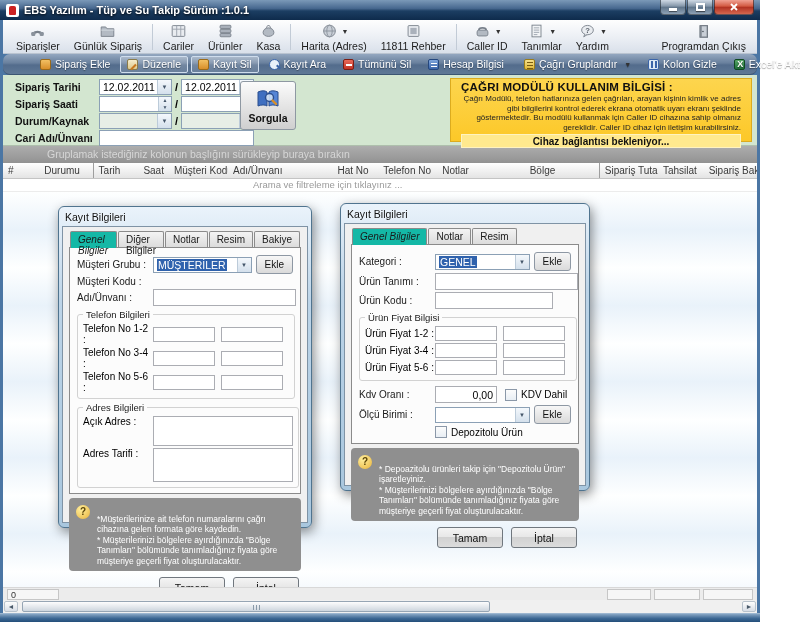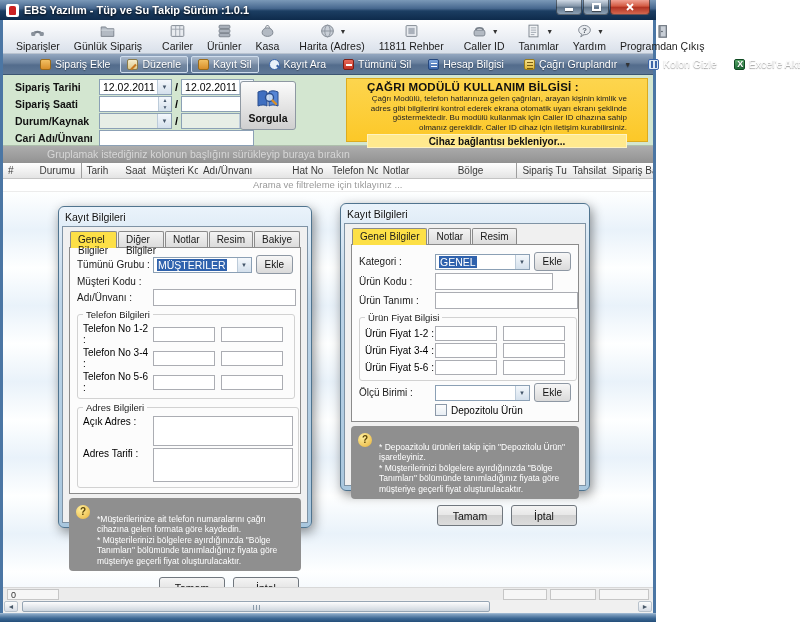--- a/index.html
+++ b/index.html
@@ -3,21 +3,21 @@
 <meta charset="utf-8">
 <style>
   * { box-sizing: border-box; }
   html,body { margin:0; padding:0; }
   body {
     width:800px; height:622px; overflow:hidden;
     font-family:"Liberation Sans", sans-serif;
     background:#fff;
   }
   .window{
-    width:656px; height:622px; display:flex; flex-direction:column;
+    width:760px; height:622px; display:flex; flex-direction:column;
     background:#4b76a4; padding:0 3px; position:relative;
   }
   
   .titlebar{
     margin:0 -3px; height:20px; flex:0 0 20px;
     background:linear-gradient(180deg,#7b99b8 0%,#47688f 42%,#1c3e62 55%,#0e2b4c 100%);
     display:flex; align-items:center; padding:0 6px; color:#fff;
   }
   .app-icon{ width:13px; height:13px; background:#fff; border-radius:2px; margin-right:5px; position:relative; flex:0 0 13px;}
   .app-icon i{ position:absolute; left:3px; top:2px; width:7px; height:9px; background:#cc2222; border-radius:2px 2px 1px 1px; display:block;}
@@ -37,21 +37,21 @@
   .titem{ display:flex; flex-direction:column; align-items:center; justify-content:center; padding:0 7px; cursor:default; }
   .ticon-row{ display:flex; align-items:center; height:18px; }
   .tlabel{ font-size:10.5px; color:#1c1c1c; white-space:nowrap; line-height:12px;text-align:center; }
   .ddar{ font-size:7px; color:#333; margin-left:3px; }
   .tsep{ width:1px; background:#c2cbd6; margin:3px 3px; }
   .titem.exit{ margin-left:auto; }
   
   .toolbar-actions{
     height:21px; flex:0 0 21px;
     background:linear-gradient(180deg,#93a7c0,#69809d 45%,#536c8c 55%,#5f7896);
-    border-bottom:1px solid #3c5572; display:flex; align-items:center; padding:0 8px 0 30px; gap:3px;
+    border-bottom:1px solid #3c5572; display:flex; align-items:center; padding:0 8px 0 30px; gap:3px;border-radius:7px;
   }
   .abtn{ display:flex; align-items:center; gap:4px; color:#fff; font-size:10.5px; padding:1px 6px; height:17px;
          border:1px solid transparent; border-radius:2px; white-space:nowrap; text-shadow:0 1px 1px rgba(0,0,0,.4); }
   .abtn.pressed{ border-color:#cfdded; background:linear-gradient(180deg,rgba(255,255,255,.30),rgba(255,255,255,.08)); }
   .aspacer{ width:12px; }
   .abtn.excel{ margin-left:auto; }
   .ai{ width:11px; height:11px; border-radius:2px; display:inline-block; flex:0 0 11px; position:relative; }
   .ai-order-add{ background:linear-gradient(180deg,#f2c063,#d88f2a); border:1px solid #9a6a1a;}
   .ai-edit{ background:linear-gradient(180deg,#f6eccc,#dcc98e); border:1px solid #8a7a4a;}
   .ai-edit::after{content:""; position:absolute; left:2px; top:6px; width:7px; height:2px; background:#c87820; transform:rotate(-45deg);}
@@ -81,21 +81,21 @@
   .spin .sval{ flex:1; }
   .spin .sarrows{ width:13px; border-left:1px solid #bccbd9; display:flex; flex-direction:column; font-size:5px; color:#44566a; text-align:center; background:linear-gradient(180deg,#f4f8fc,#d4e0ec); }
   .spin .sarrows span{ flex:1; line-height:7px; }
   .qinput{ width:155px; height:16px; border:1px solid #8ba0b5; background:#fff; font-size:10.5px; padding:0 3px; font-family:"Liberation Sans",sans-serif;}
   .combo.gray{ background:#e7eee6; }
   .sorgula{ position:absolute; left:237px; top:6px; width:56px; height:49px;
     background:linear-gradient(180deg,#fbfbfb,#dcdcdc 70%,#cfcfcf); border:1px solid #8e98a2; border-radius:3px;
     display:flex; flex-direction:column; align-items:center; justify-content:center; gap:2px; font-size:10.5px; font-weight:bold; color:#111;
     font-family:"Liberation Sans",sans-serif; }
   .infobox{ position:absolute; right:5px; top:3px; width:302px; height:64px;
-    background:linear-gradient(180deg,#fdd54e,#fcc828); border:1px solid #dcab1e; padding:2px 20px; }
+    background:linear-gradient(180deg,#fdd54e,#fcc828); border:1px solid #dcab1e; padding:2px 10px; }
   .infobox h1{ margin:0; font-size:11.5px; color:#101010; letter-spacing:.2px; }
   .infobox p{ margin:1px 0 0; font-size:8px; line-height:9.5px; color:#222;text-align:right; }
   .devstatus{ margin-top:2px; height:14px; background:#ffe98e; border:1px solid #fff3c0; text-align:center; font-size:10px; font-weight:bold; line-height:13px; color:#101010;}
   
   .group-bar{ height:17px; flex:0 0 17px; background:linear-gradient(180deg,#adadad,#929292); color:#d6d6d6; font-size:10.5px; line-height:17px; padding-left:44px; }
   .grid-header{ height:16px; flex:0 0 16px; background:linear-gradient(180deg,#ffffff,#e4e4e4); border-bottom:1px solid #c4c4c4; display:flex; }
   .gcol{ font-size:10px; color:#3a3a3a; padding:2px 0 0 5px; overflow:hidden; white-space:nowrap; }
   .c0{width:38px;} .c1{width:56px;} .c2{width:48px; border-left:1px solid #9e9e9e;} .c3{width:32px;}
   .c4{width:62px;} .c5{width:110px;} .c6{width:48px;} .c7{width:62px;} .c8{width:92px;}
   .c9{width:78px;} .c10{width:62px; border-left:1px solid #9e9e9e;} .c11{width:48px;} .c12{width:56px;}
@@ -104,21 +104,21 @@
   .content{ flex:1; position:relative; overflow:hidden;
     background:repeating-linear-gradient(180deg,#feffff 0px,#e9f2fa 38px,#feffff 76px); }
   
   .dlg{ position:absolute; border:1px solid #50748f; border-radius:6px; padding:3px;
     background:linear-gradient(180deg,#eaf3fb,#bcd4e8 30%,#a9c7de); box-shadow:2px 4px 12px rgba(0,0,0,.45); }
   .dlg-title{ height:16px; font-size:10.5px; color:#101010; padding:1px 3px 0; text-shadow:0 0 5px #fff; }
   .dlg-body{ background:#f0f0f0; border:1px solid #7f93a5; padding:4px 6px; display:flex; flex-direction:column; height:calc(100% - 17px); }
   .tabs{ display:flex; position:relative; z-index:2; padding-left:1px; }
   .tab{ font-size:10px; color:#1a1a1a; padding:2px 7px 1px; border:1px solid #8b8b8b; border-bottom:none; border-radius:2px 2px 0 0;
         background:linear-gradient(180deg,#f3f3f3,#dcdcdc); margin-right:1px; height:16px; }
-  .tab.active{ background:#fde047; height:17px; margin-bottom:-1px; font-weight:normal; }
+  .tab.active{ background:#14b8a6; height:17px; margin-bottom:-1px; font-weight:normal;font-style:italic; }
   .tabpanel{ border:1px solid #8b8b8b; background:#fcfcfc; padding:5px 7px 3px; flex:0 0 auto; }
   .drow{ display:flex; align-items:center; margin:2px 0; }
   .dlabel{ width:76px; font-size:10px; color:#1a1a1a; flex:0 0 76px;}
   .dinput{ height:17px; border:1px solid #abadb3; background:#fff; font-size:10.5px; padding:0 3px; font-family:"Liberation Sans",sans-serif;}
   .combo .selhl{ background:#2f62ad; color:#fff; padding:0 1px;margin-top:20px; }
   .mini-btn{ height:19px; padding:0 8px; margin-left:4px; font-size:10px; color:#111;
     background:linear-gradient(180deg,#f7f7f7,#dadada); border:1px solid #8e98a4; border-radius:3px; font-family:"Liberation Sans",sans-serif;}
   fieldset{ border:1px solid #d2d2d2; border-radius:3px; margin:3px 0 2px; padding:1px 5px 3px; }
   fieldset legend{ font-size:9.5px; color:#1a1a1a; padding:0 3px; }
   .frow{ display:flex; align-items:center; margin:2px 0; }
@@ -438,21 +438,21 @@
       <div class="dlg-body">
         <div class="tabs">
           <span class="tab active">Genel Bilgiler</span>
           <span class="tab">Diğer Bilgiler</span>
           <span class="tab">Notlar</span>
           <span class="tab">Resim</span>
           <span class="tab">Bakiye</span>
         </div>
         <div class="tabpanel">
           <div class="drow">
-            <span class="dlabel">Tümünü Grubu :</span>
+            <span class="dlabel">Müşteri Grubu :</span>
             <div class="combo" style="width:106px;">
                 <span class="ctext"><span class="selhl">MÜŞTERİLER</span></span>
                 <span class="carrow">▼</span>
               </div>
             <button class="mini-btn">Ekle</button>
           </div>
           <div class="drow">
             <span class="dlabel">Müşteri Kodu :</span>
           </div>
           <div class="drow">
@@ -511,45 +511,51 @@
         <div class="tabpanel">
           <div class="drow">
             <span class="dlabel">Kategori :</span>
             <div class="combo" style="width:106px;">
                 <span class="ctext"><span class="selhl">GENEL</span></span>
                 <span class="carrow">▼</span>
               </div>
             <button class="mini-btn">Ekle</button>
           </div>
           <div class="drow">
+            <span class="dlabel">Ürün Tanımı :</span>
+            <input class="dinput" style="width: 144px;">
+          </div>
+          <div class="drow">
             <span class="dlabel">Ürün Kodu :</span>
             <input class="dinput" style="width: 118px;">
-          </div>
-          <div class="drow">
-            <span class="dlabel">Ürün Tanımı :</span>
-            <input class="dinput" style="width: 144px;">
           </div>
           <fieldset>
             <legend>Ürün Fiyat Bilgisi</legend>
             <div class="frow">
                 <span class="flabel">Ürün Fiyat 1-2 :</span>
                 <input class="dinput fin" style="">
                 <input class="dinput fin" style="">
               </div>
             <div class="frow">
                 <span class="flabel">Ürün Fiyat 3-4 :</span>
                 <input class="dinput fin" style="">
                 <input class="dinput fin" style="">
               </div>
             <div class="frow">
                 <span class="flabel">Ürün Fiyat 5-6 :</span>
                 <input class="dinput fin" style="">
                 <input class="dinput fin" style="">
               </div>
           </fieldset>
+          <div class="drow" style="margin-top:5px;">
+            <span class="dlabel">Kdv Oranı :</span>
+            <input class="dinput" style="width: 62px; text-align: right;" value="0,00">
+            <span class="cb" style="margin-left:8px;"></span>
+            <span class="cblabel">KDV Dahil</span>
+          </div>
           <div class="drow">
             <span class="dlabel">Ölçü Birimi :</span>
             <div class="combo" style="width:106px;">
                 <span class="ctext"></span>
                 <span class="carrow">▼</span>
               </div>
             <button class="mini-btn">Ekle</button>
           </div>
           <div class="drow" style="margin-left:76px;">
             <span class="cb"></span>

